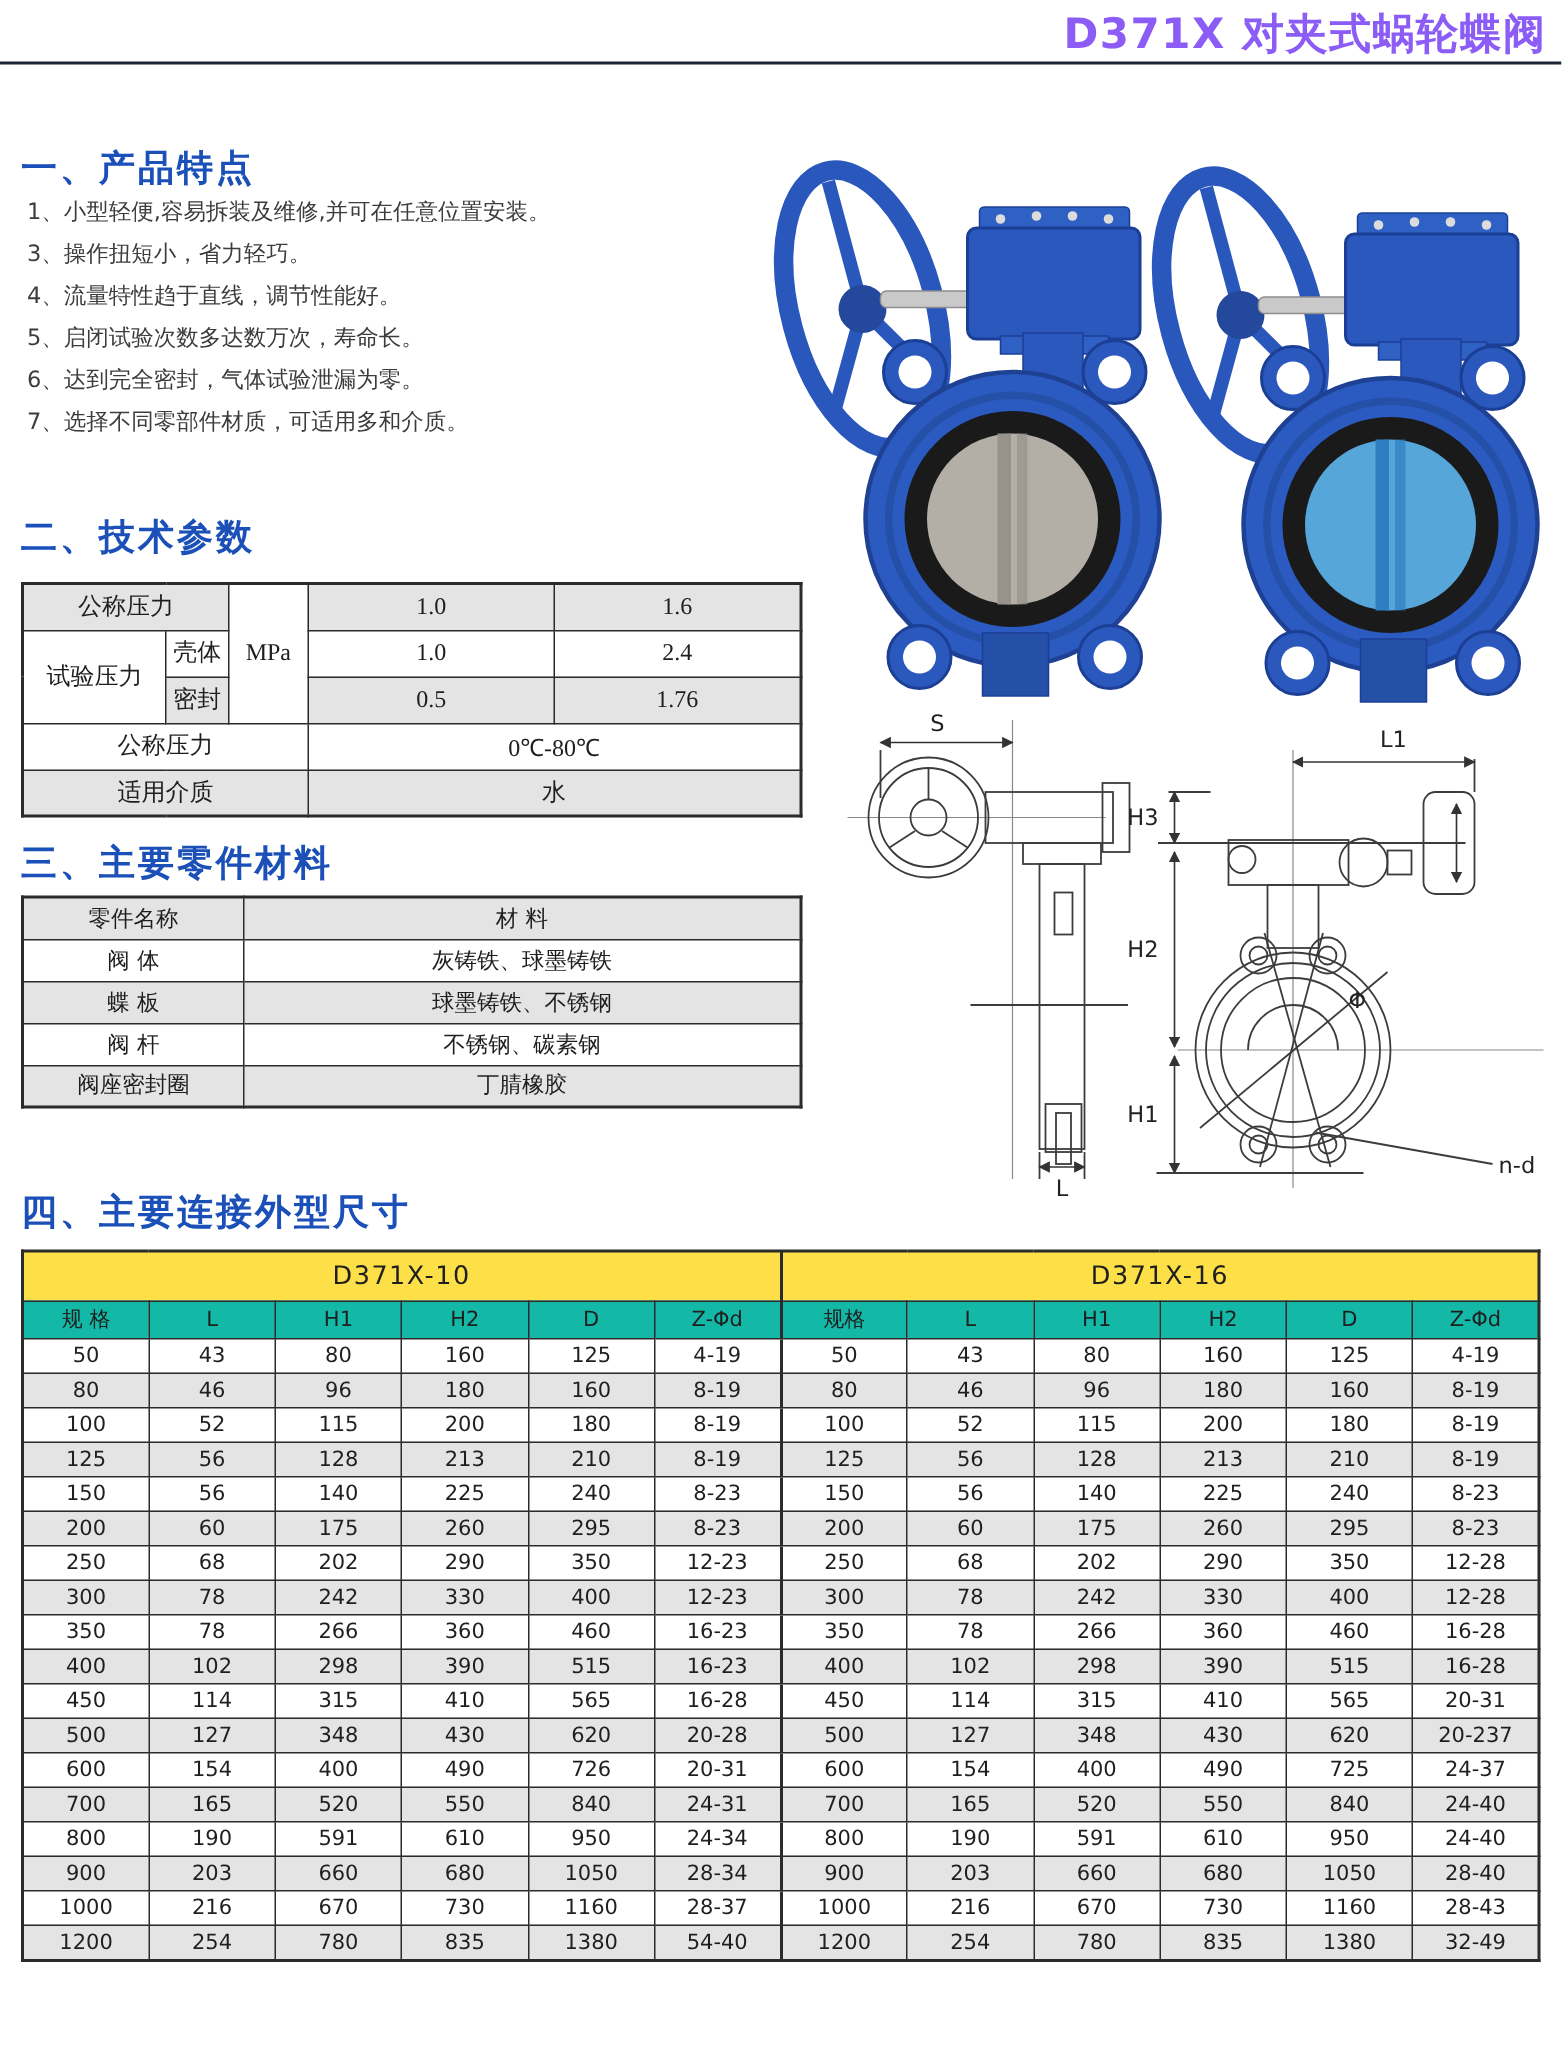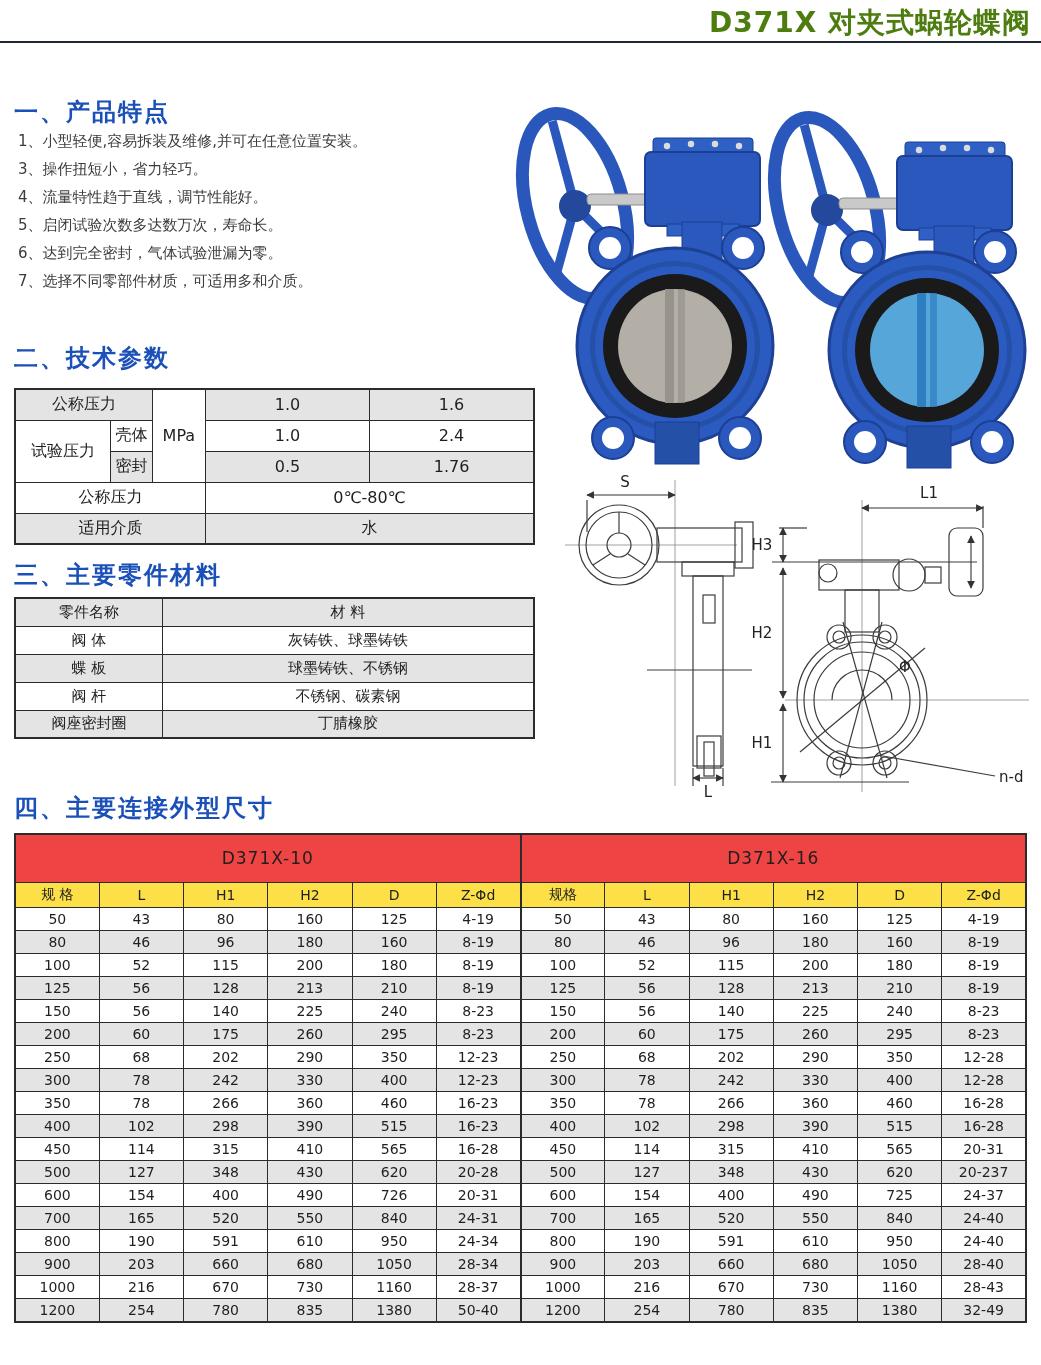--- a/index.html
+++ b/index.html
@@ -1,47 +1,47 @@
 <!DOCTYPE html>
 <html><head>
 <meta charset="utf-8">
 <style>
   * { margin:0; padding:0; box-sizing:border-box; }
   body { background:#fff; font-family:"DejaVu Sans","Liberation Sans",sans-serif; }
   .page { position:relative; width:1041px; height:1365px; background:#fff; overflow:hidden; }
 
   .doc-title { position:absolute; top:4px; right:10px; font-size:28px; font-weight:bold;
-               color:#4d7c0f; letter-spacing:1px; white-space:nowrap; }
+               color:#8b5cf6; letter-spacing:1px; white-space:nowrap; }
   .top-rule { position:absolute; top:41px; left:0; width:1041px; height:2px; background:#1d2633; }
 
   .sec { position:absolute; left:14px; font-size:24px; font-weight:bold; color:#1b50b8; letter-spacing:2px; }
   #sec1 { top:96px; } #sec2 { top:342px; } #sec3 { top:559px; } #sec4 { top:792px; }
 
   .features { position:absolute; left:18px; top:127px; list-style:none; font-size:15px; color:#3c3c3c; }
   .features li { height:28px; line-height:28px; white-space:nowrap; }
 
   .photos { position:absolute; left:515px; top:56px; }
   .drawings { position:absolute; left:557px; top:470px; }
 
   table { border-collapse:collapse; }
   td, th { border:1px solid #2b2b2b; text-align:center; font-weight:normal; padding:0; }
   .g { background:#e4e4e4; }
 
   .tech-table { position:absolute; left:14px; top:388px; width:521px; font-size:16px;
                 color:#1e1e1e; border:2px solid #2b2b2b; }
-  .tech-table td { height:31px; }
+  .tech-table td { height:31px;font-family:Liberation Serif, serif; }
 
   .mats-table { position:absolute; left:14px; top:597px; width:521px; font-size:15px;
                 color:#1e1e1e; border:2px solid #2b2b2b; }
   .mats-table td { height:28px; }
 
   .dims-table { position:absolute; left:14px; top:833px; width:1013px; table-layout:fixed;
                 font-size:14px; color:#1f1f1f; border:2px solid #2b2b2b; }
-  .dims-table th.banner { height:48px; font-size:17px; background:#ef4444; letter-spacing:1px; }
-  .dims-table tr.colhead th { height:25px; background:#fde047; }
+  .dims-table th.banner { height:33px; font-size:17px; background:#fde047; letter-spacing:1px; }
+  .dims-table tr.colhead th { height:25px; background:#14b8a6; }
   .dims-table td { height:22px; line-height:22px; }
   .dims-table tbody tr:nth-child(even) { background:#e4e4e4; }
   .mid { border-left:2px solid #2b2b2b !important; }
 
   svg text { font-family:"DejaVu Sans","Liberation Sans",sans-serif; font-size:15px; fill:#222; }
   .dline { stroke:#333; stroke-width:1.1; fill:none; }
   .oline { stroke:#3c3c3c; stroke-width:1.2; fill:none; }
   .cline { stroke:#888; stroke-width:0.8; fill:none; }
 </style>
 </head>
@@ -520,21 +520,21 @@
           <td>730</td>
           <td>1160</td>
           <td>28-43</td>
         </tr>
         <tr>
           <td>1200</td>
           <td>254</td>
           <td>780</td>
           <td>835</td>
           <td>1380</td>
-          <td>50-40</td>
+          <td>54-40</td>
           <td class="mid">1200</td>
           <td>254</td>
           <td>780</td>
           <td>835</td>
           <td>1380</td>
           <td>32-49</td>
         </tr>
       </tbody>
   </table>
 

